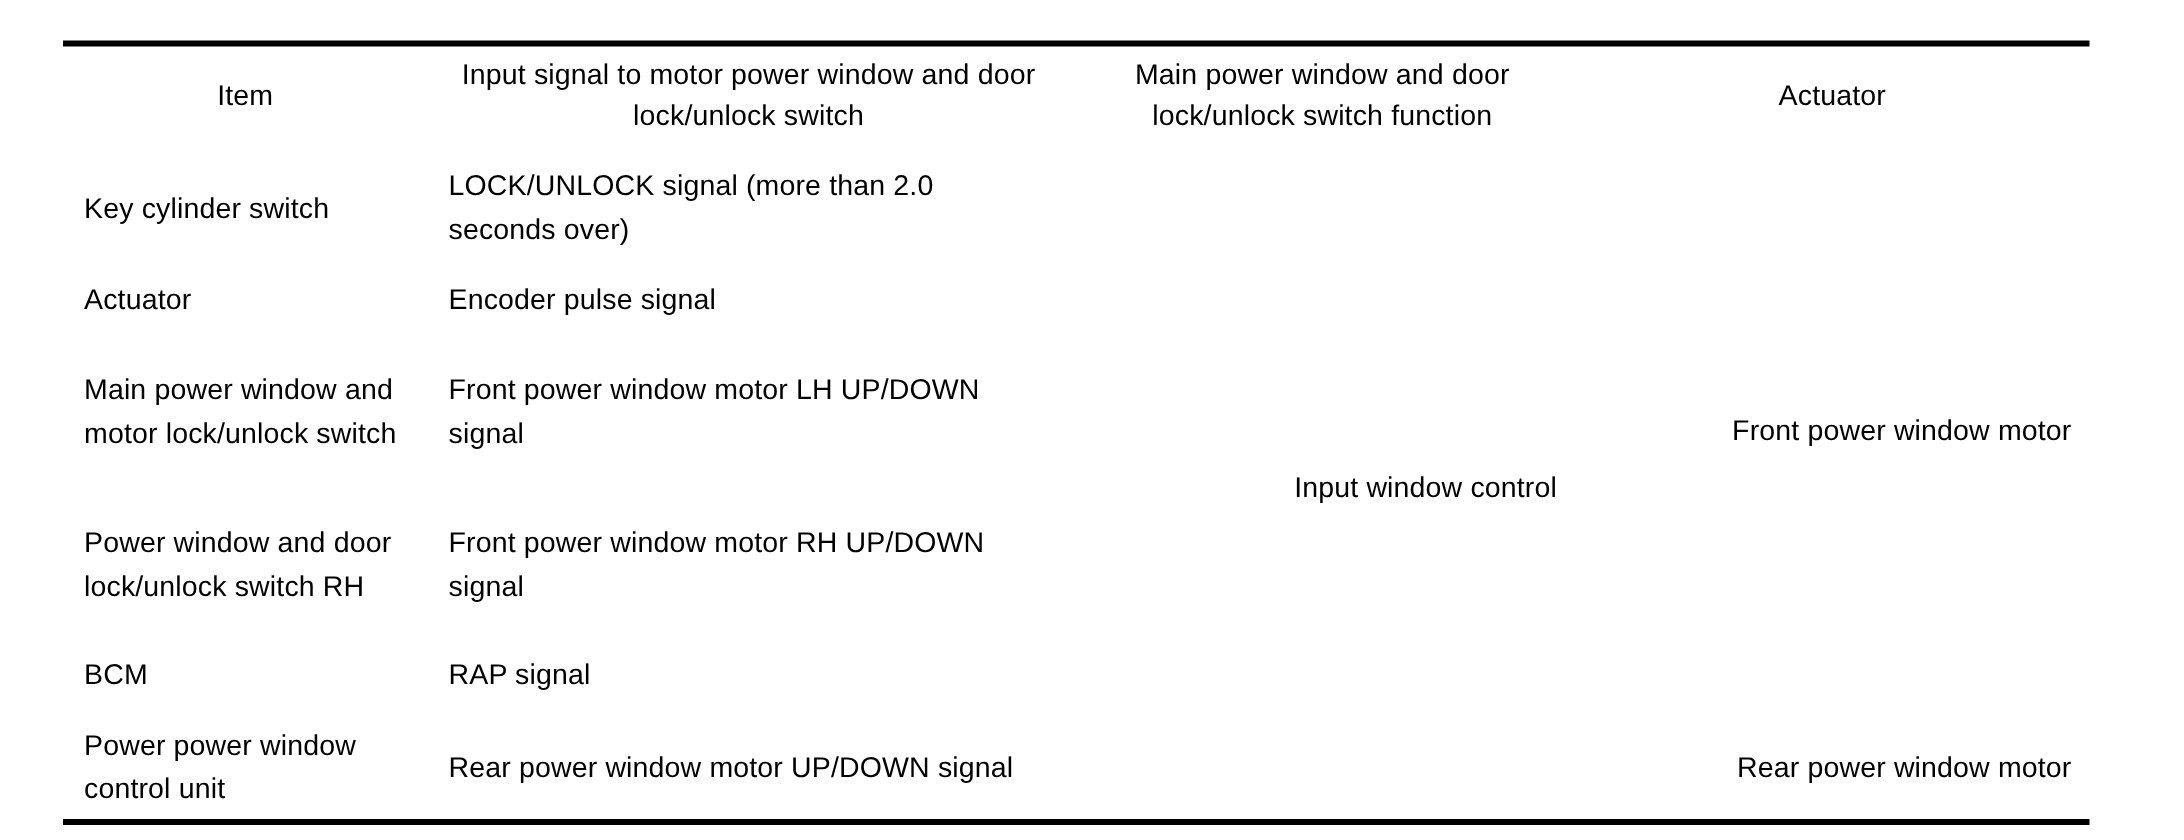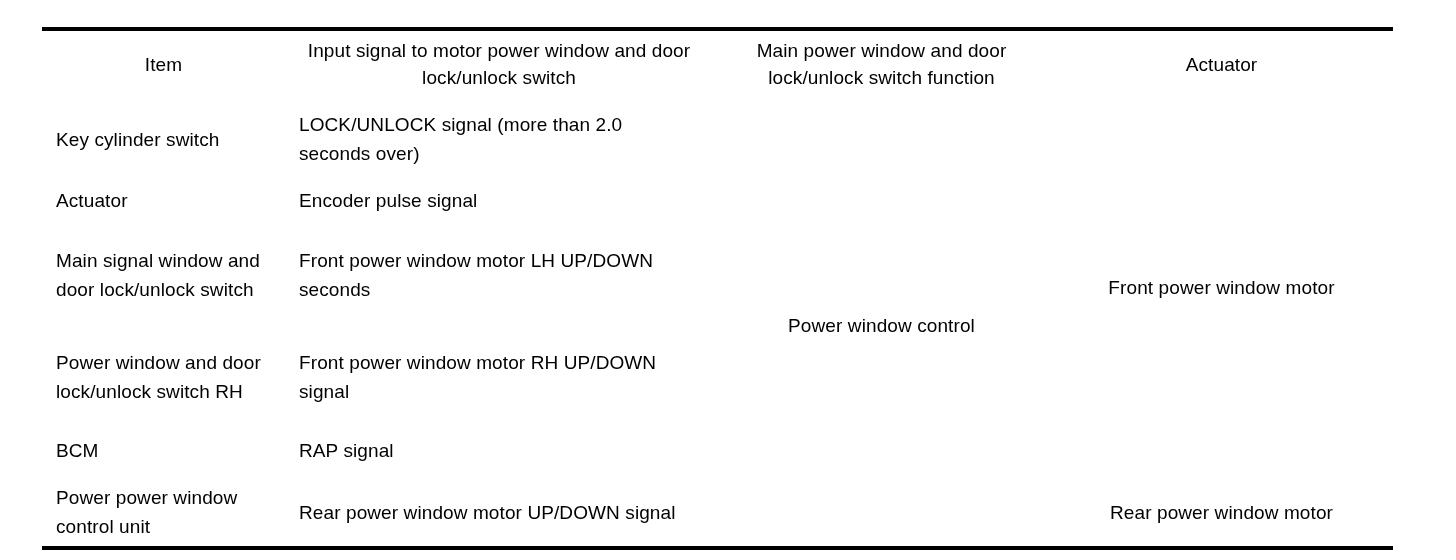--- a/index.html
+++ b/index.html
@@ -81,21 +81,21 @@
     letter-spacing: 0.1px;
   }
   .body-cell {
     text-align: left;
     font-size: 19px;
     line-height: 29px;
     padding: 9px 14px 9px 14px;
     letter-spacing: 0.1px;
   }
   .body-cell.center {
-    text-align: center;
+    text-align: right;
     padding-left: 12px;
     padding-right: 12px;
   }
   .cell-text { display: block; }
 
   .row-h-head { height: 74px; }
   .row-h-1 { height: 75px; }
   .row-h-2 { height: 41px; }
   .row-h-3 { height: 102px; }
   .row-h-4 { height: 101px; }
@@ -148,21 +148,21 @@
                 <span class="cell-text">Key cylinder switch</span>
               </div>
           </td>
           <td class="hline vline">
             <div class="cell body-cell">
                 <span class="cell-text">LOCK/UNLOCK signal (more than 2.0 seconds over)</span>
               </div>
           </td>
           <td class="vline" rowspan="6">
             <div class="cell body-cell center">
-                <span class="cell-text">Power window control</span>
+                <span class="cell-text">Input window control</span>
               </div>
           </td>
           <td rowspan="5" class="hline">
             <div class="cell body-cell center">
                 <span class="cell-text">Front power window motor</span>
               </div>
           </td>
         </tr>
 
         <tr class="row-h-2">
@@ -174,26 +174,26 @@
           <td class="hline vline">
             <div class="cell body-cell">
                 <span class="cell-text">Encoder pulse signal</span>
               </div>
           </td>
         </tr>
 
         <tr class="row-h-3">
           <td class="hline vline">
             <div class="cell body-cell">
-                <span class="cell-text">Main signal window and door lock/unlock switch</span>
-              </div>
-          </td>
-          <td class="hline vline">
-            <div class="cell body-cell">
-                <span class="cell-text">Front power window motor LH UP/DOWN seconds</span>
+                <span class="cell-text">Main power window and motor lock/unlock switch</span>
+              </div>
+          </td>
+          <td class="hline vline">
+            <div class="cell body-cell">
+                <span class="cell-text">Front power window motor LH UP/DOWN signal</span>
               </div>
           </td>
         </tr>
 
         <tr class="row-h-4">
           <td class="hline vline">
             <div class="cell body-cell">
                 <span class="cell-text">Power window and door lock/unlock switch RH</span>
               </div>
           </td>

